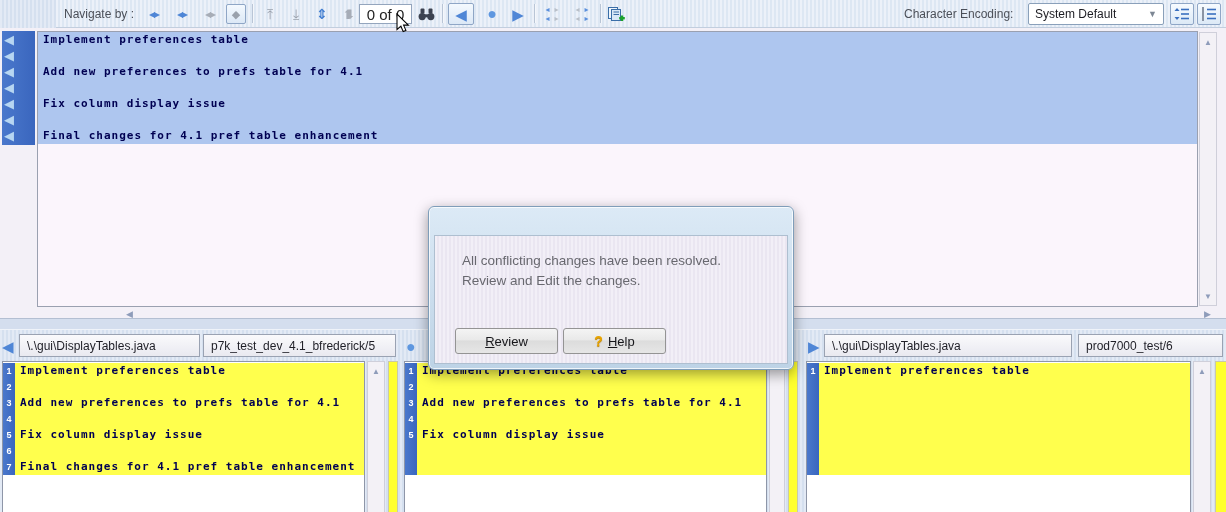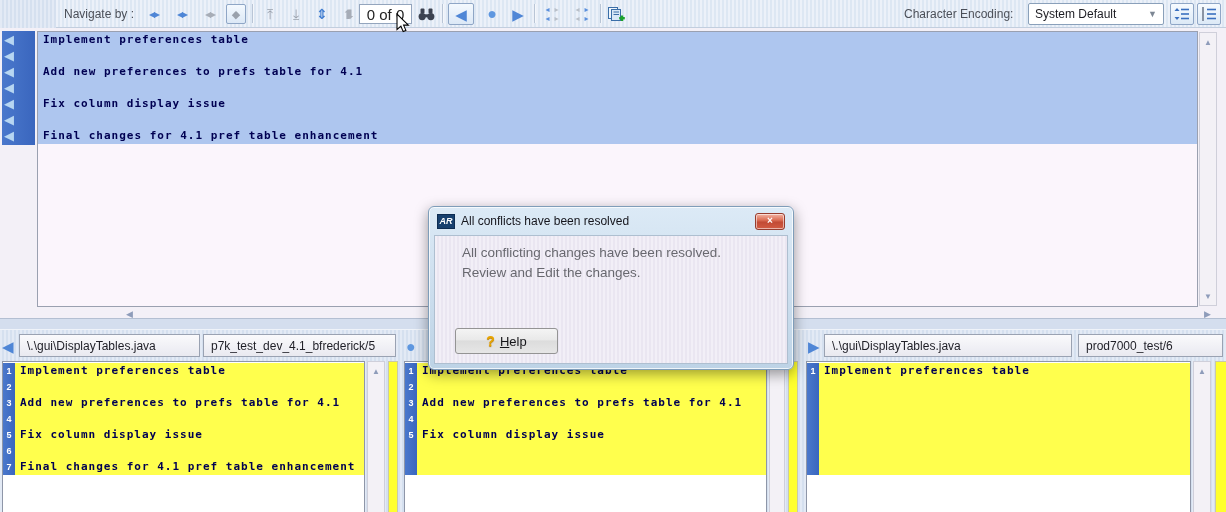--- a/index.html
+++ b/index.html
@@ -95,21 +95,21 @@
     background:linear-gradient(#f3b5a5,#dc6f56 40%,#c24b35 55%,#d25b42);
     box-shadow:inset 0 0 0 1px rgba(255,255,255,0.55);
     color:#fff; font-size:10px; font-weight:bold; display:flex; align-items:center; justify-content:center; line-height:1;
   }
   .dlg-body {
     position:absolute; left:5px; right:5px; top:28px; bottom:5px;
     background:repeating-linear-gradient(90deg,#f2eff7 0px,#f2eff7 2px,#eae6f1 2px,#eae6f1 4px);
     border:1px solid #aebfd0;
   }
   .dlg-line { margin-left:27px; font-size:13.5px; line-height:20px; color:#68686f; }
-  .dlg-line:first-of-type { margin-top:7px; }
+  .dlg-line:first-of-type { margin-top:15px; }
   .dlg-buttons { position:absolute; left:20px; bottom:9px; display:flex; gap:5px; }
   .dlg-btn {
     width:103px; height:26px; border:1px solid #949494; border-radius:3px;
     background:linear-gradient(#f4f4f4,#e9e9e9 45%,#dcdcdc 50%,#e6e6e6);
     font-size:13px; color:#16161a; display:flex; align-items:center; justify-content:center; gap:5px;
     font-family:"Liberation Sans", sans-serif;
   }
   .dlg-btn.focused { border-color:#5c9fd0; box-shadow:0 0 0 1px #bcdcf0 inset; }
   .q-icon { color:#e8a400; font-weight:bold; font-size:14px; text-shadow:0 1px 1px #b87e00; }
   
@@ -330,30 +330,28 @@
       <div class="crow"></div>
       <div class="crow"></div>
     </div>
   </div>
   <div class="vscroll" style="left:1193px; top:361px; height:151px; border-bottom:none;">
     <span class="up"></span>
   </div>
   <div class="overview" style="left:1215px; width:11px; border-right:none;"></div>
 
   <div class="dialog">
-    <div class="dlg-title">
-      <span class="dlg-appicon">AR</span>
-      <span class="dlg-title-text">All conflicts have been resolved</span>
-      <span class="dlg-close">×</span>
-    </div>
     <div class="dlg-body">
       <div class="dlg-line">All conflicting changes have been resolved.</div>
       <div class="dlg-line">Review and Edit the changes.</div>
       <div class="dlg-buttons">
         <button class="dlg-btn">
+          <span><u>R</u>eview</span>
+        </button>
+        <button class="dlg-btn">
           <span class="q-icon">?</span>
           <span><u>H</u>elp</span>
         </button>
       </div>
     </div>
   </div>
 
 </div>
 
 </body></html>

